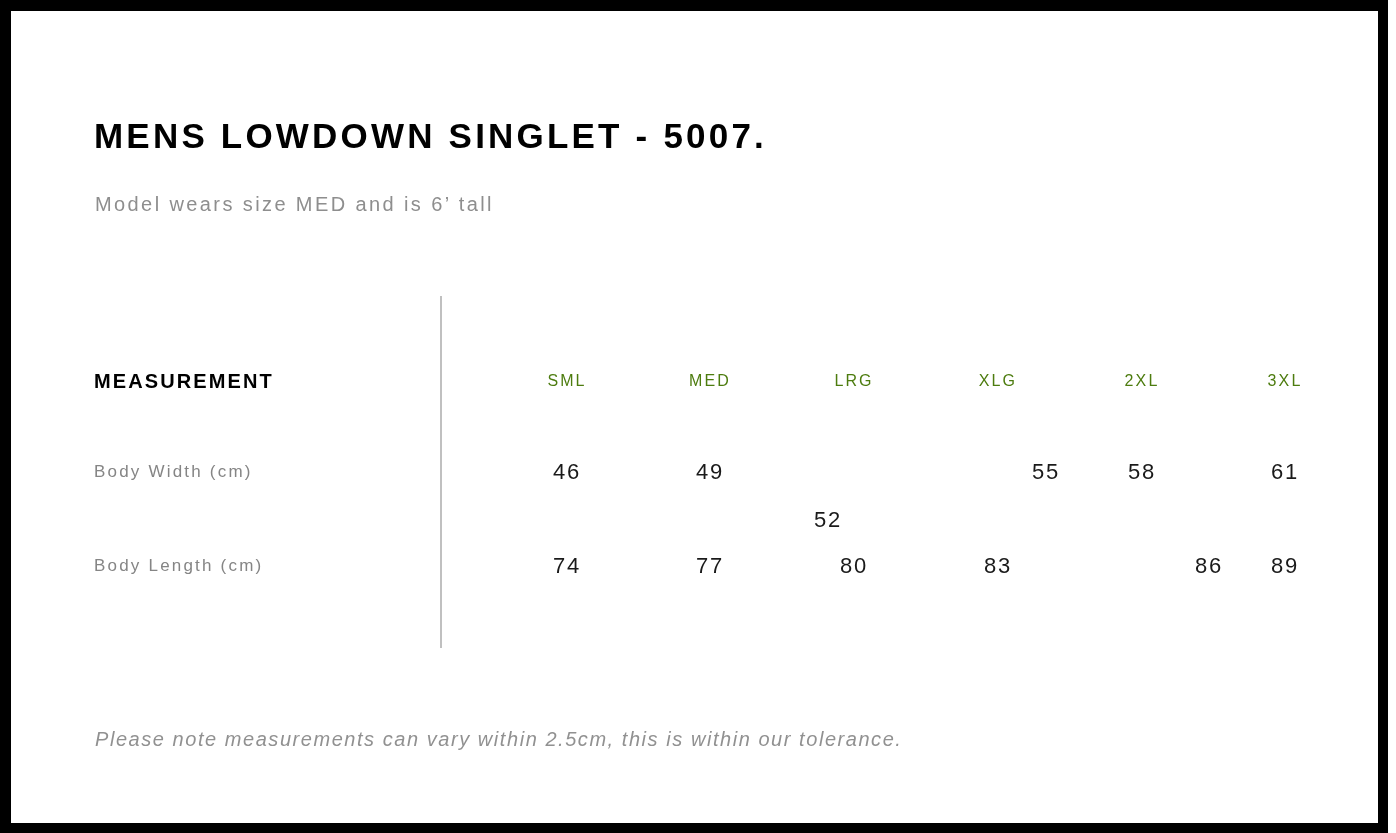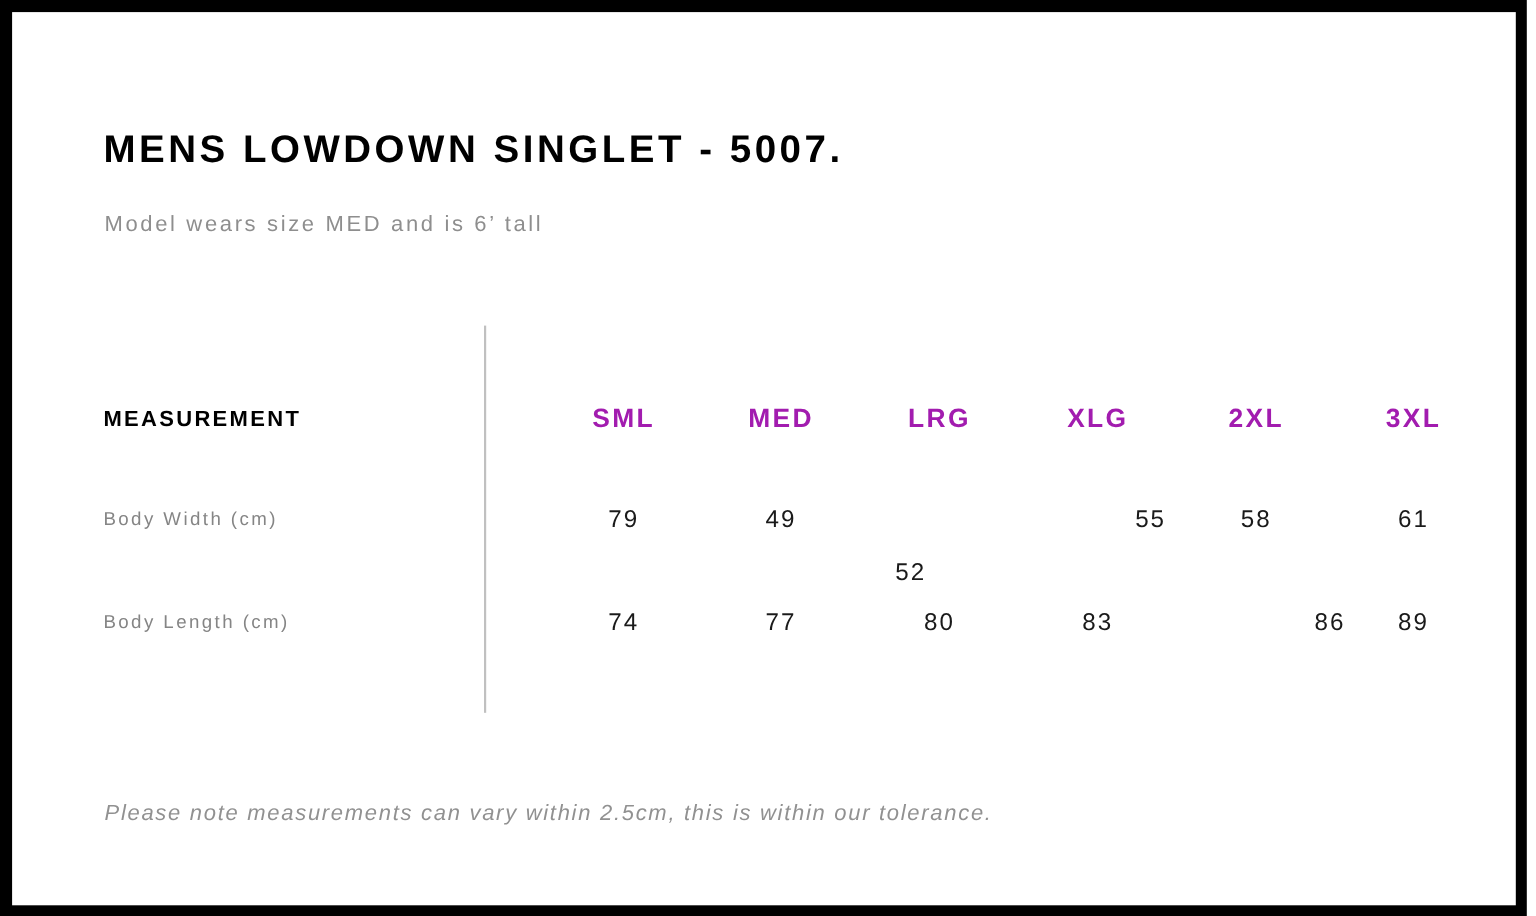--- a/index.html
+++ b/index.html
@@ -100,24 +100,24 @@
   .cell {
     position: absolute;
     top: 0;
     width: 120px;
     margin-left: -60px;
     text-align: center;
     line-height: 34px;
     white-space: nowrap;
   }
   .cell.head {
-    font-size: 24px;
-    font-weight: bold;
+    font-size: 16px;
+    font-weight: normal;
     letter-spacing: 2.1px;
-    color: #a21caf;
+    color: #4d7c0f;
   }
   .cell.value {
     font-size: 22px;
     font-weight: normal;
     letter-spacing: 1.8px;
     color: #1a1a1a;
   }
 
   .footnote {
     position: absolute;
@@ -150,21 +150,21 @@
         <div class="cell head" style="left:556px;">SML</div>
         <div class="cell head" style="left:699px;">MED</div>
         <div class="cell head" style="left:843px;">LRG</div>
         <div class="cell head" style="left:987px;">XLG</div>
         <div class="cell head" style="left:1131px;">2XL</div>
         <div class="cell head" style="left:1274px;">3XL</div>
       </div>
 
       <div class="row row-0">
         <div class="rowlabel body">Body Width (cm)</div>
-        <div class="cell value" style="left:556px;">79</div>
+        <div class="cell value" style="left:556px;">46</div>
         <div class="cell value" style="left:699px;">49</div>
         <div class="cell value" style="left:817px;margin-top:48px;">52</div>
         <div class="cell value" style="left:1035px;">55</div>
         <div class="cell value" style="left:1131px;">58</div>
         <div class="cell value" style="left:1274px;">61</div>
       </div>
 
       <div class="row row-1">
         <div class="rowlabel body">Body Length (cm)</div>
         <div class="cell value" style="left:556px;">74</div>

